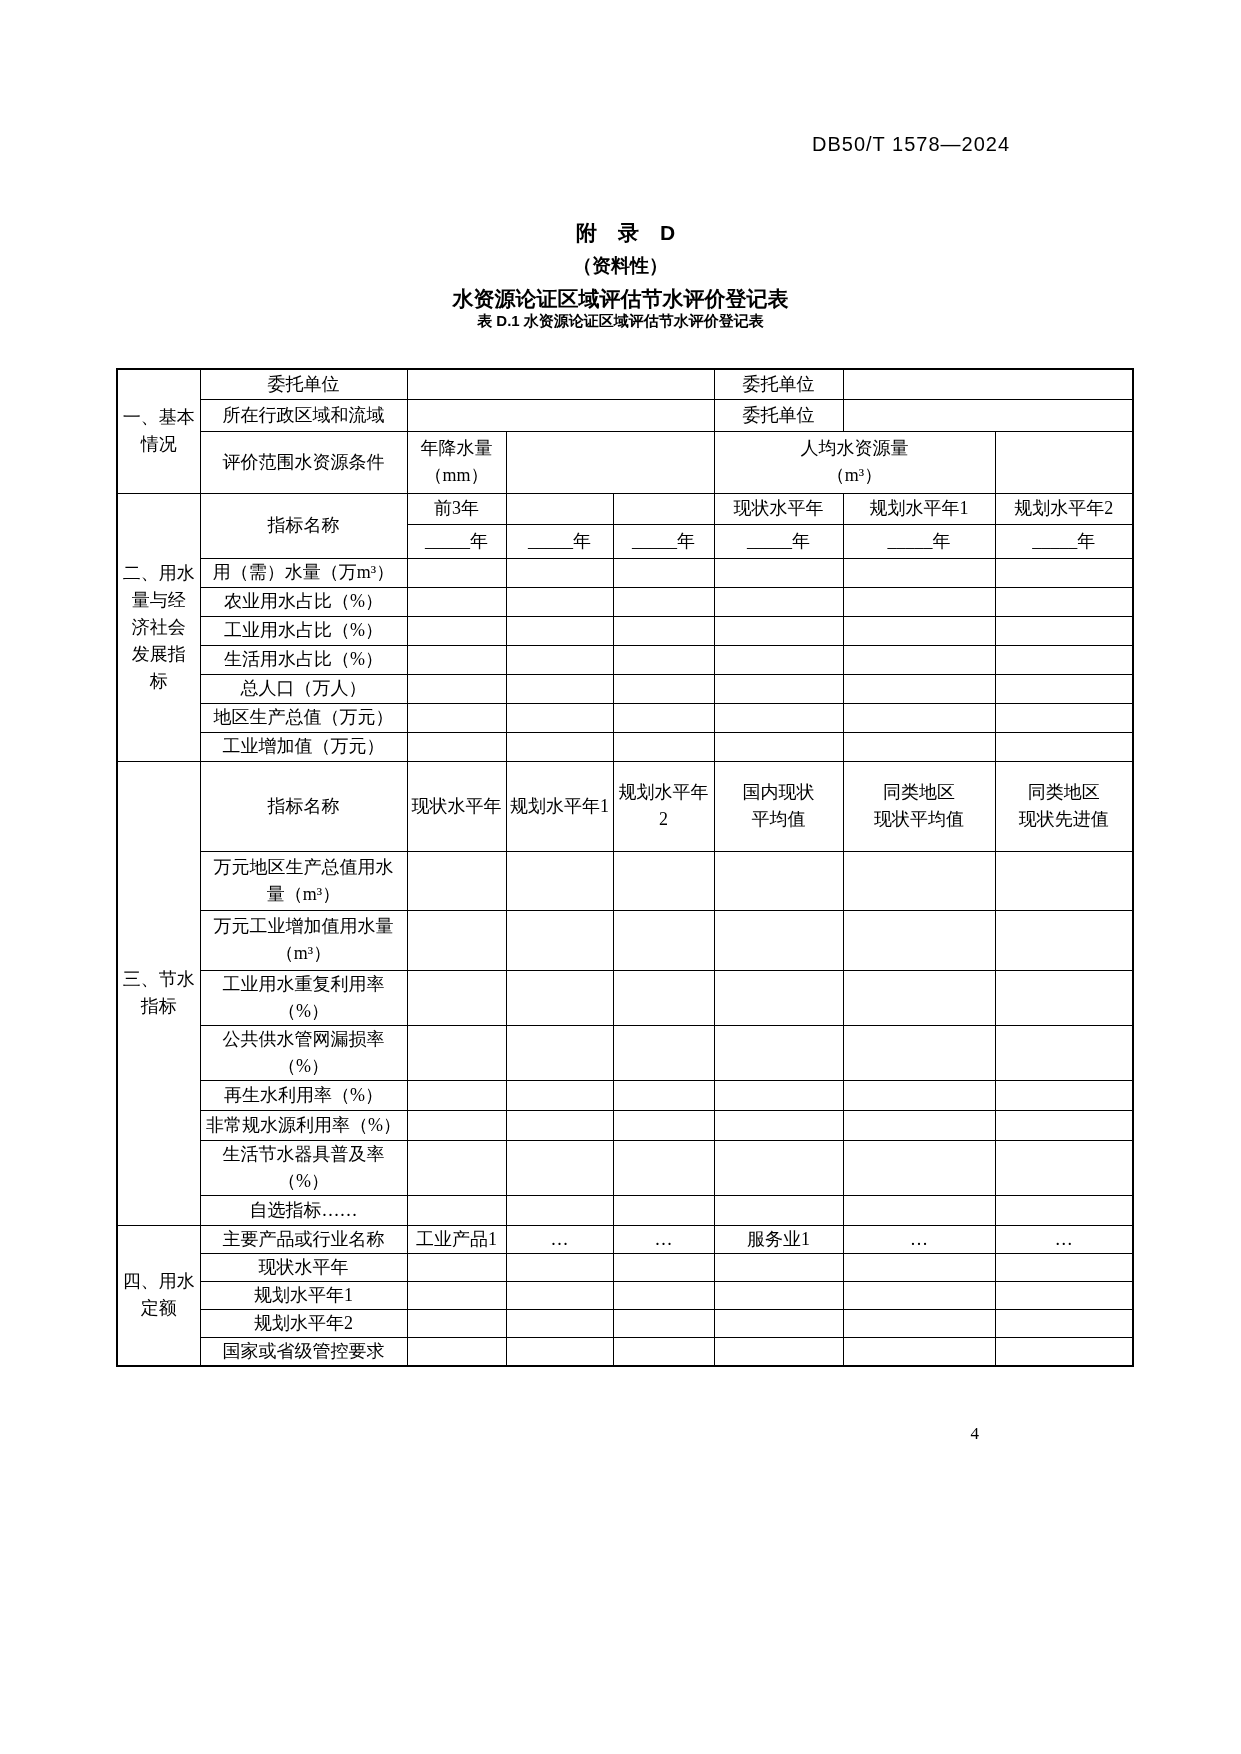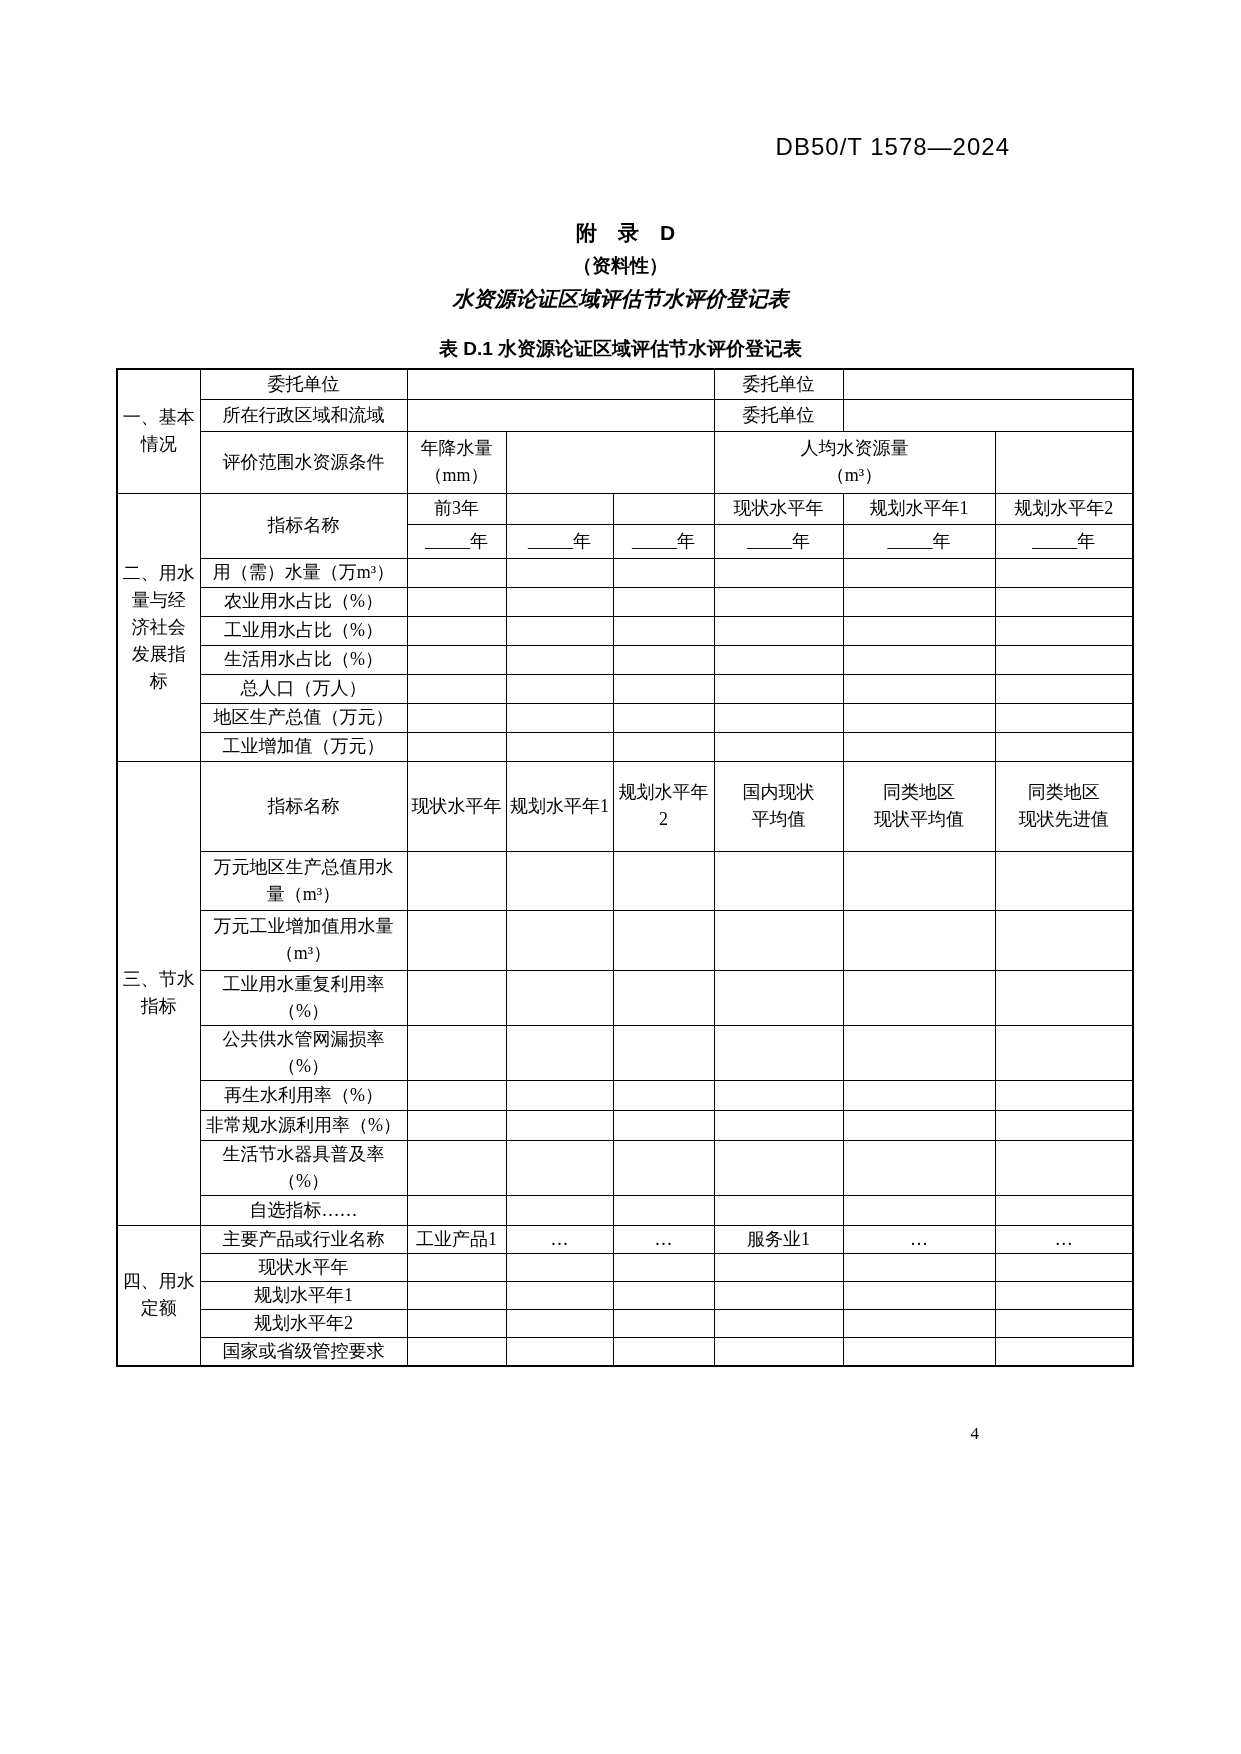--- a/index.html
+++ b/index.html
@@ -6,31 +6,31 @@
   html,body { background:#ffffff; }
   body {
     width:1241px; height:1754px;
     position:relative;
     font-family:"Liberation Serif","DejaVu Serif",serif;
     color:#000;
   }
   .doc-number {
     position:absolute; top:133px; right:231px;
     font-family:"Liberation Sans","DejaVu Sans",sans-serif;
-    font-size:24px; letter-spacing:1px;
+    font-size:20px; letter-spacing:1px;
   }
   .title-line {
     position:absolute; left:0; right:0; text-align:center;
     font-family:"Liberation Sans","DejaVu Sans",sans-serif;
     font-weight:bold; white-space:pre;
   }
   .t-appendix   { top:219px; font-size:21px;margin-left:10px; }
   .t-informative{ top:253px; font-size:19px; }
-  .t-name      { top:285px; font-size:21px;font-style:italic; }
-  .t-caption   { top:336px; font-size:19px; }
+  .t-name      { top:285px; font-size:21px; }
+  .t-caption   { top:312px; font-size:15px; }
   table.form {
     position:absolute; left:116px; top:368px;
     width:1017px;
     border-collapse:collapse; table-layout:fixed;
     border:2px solid #000;
   }
   table.form td {
     border:1px solid #000;
     text-align:center; vertical-align:middle;
     font-size:18px; line-height:1.5;

